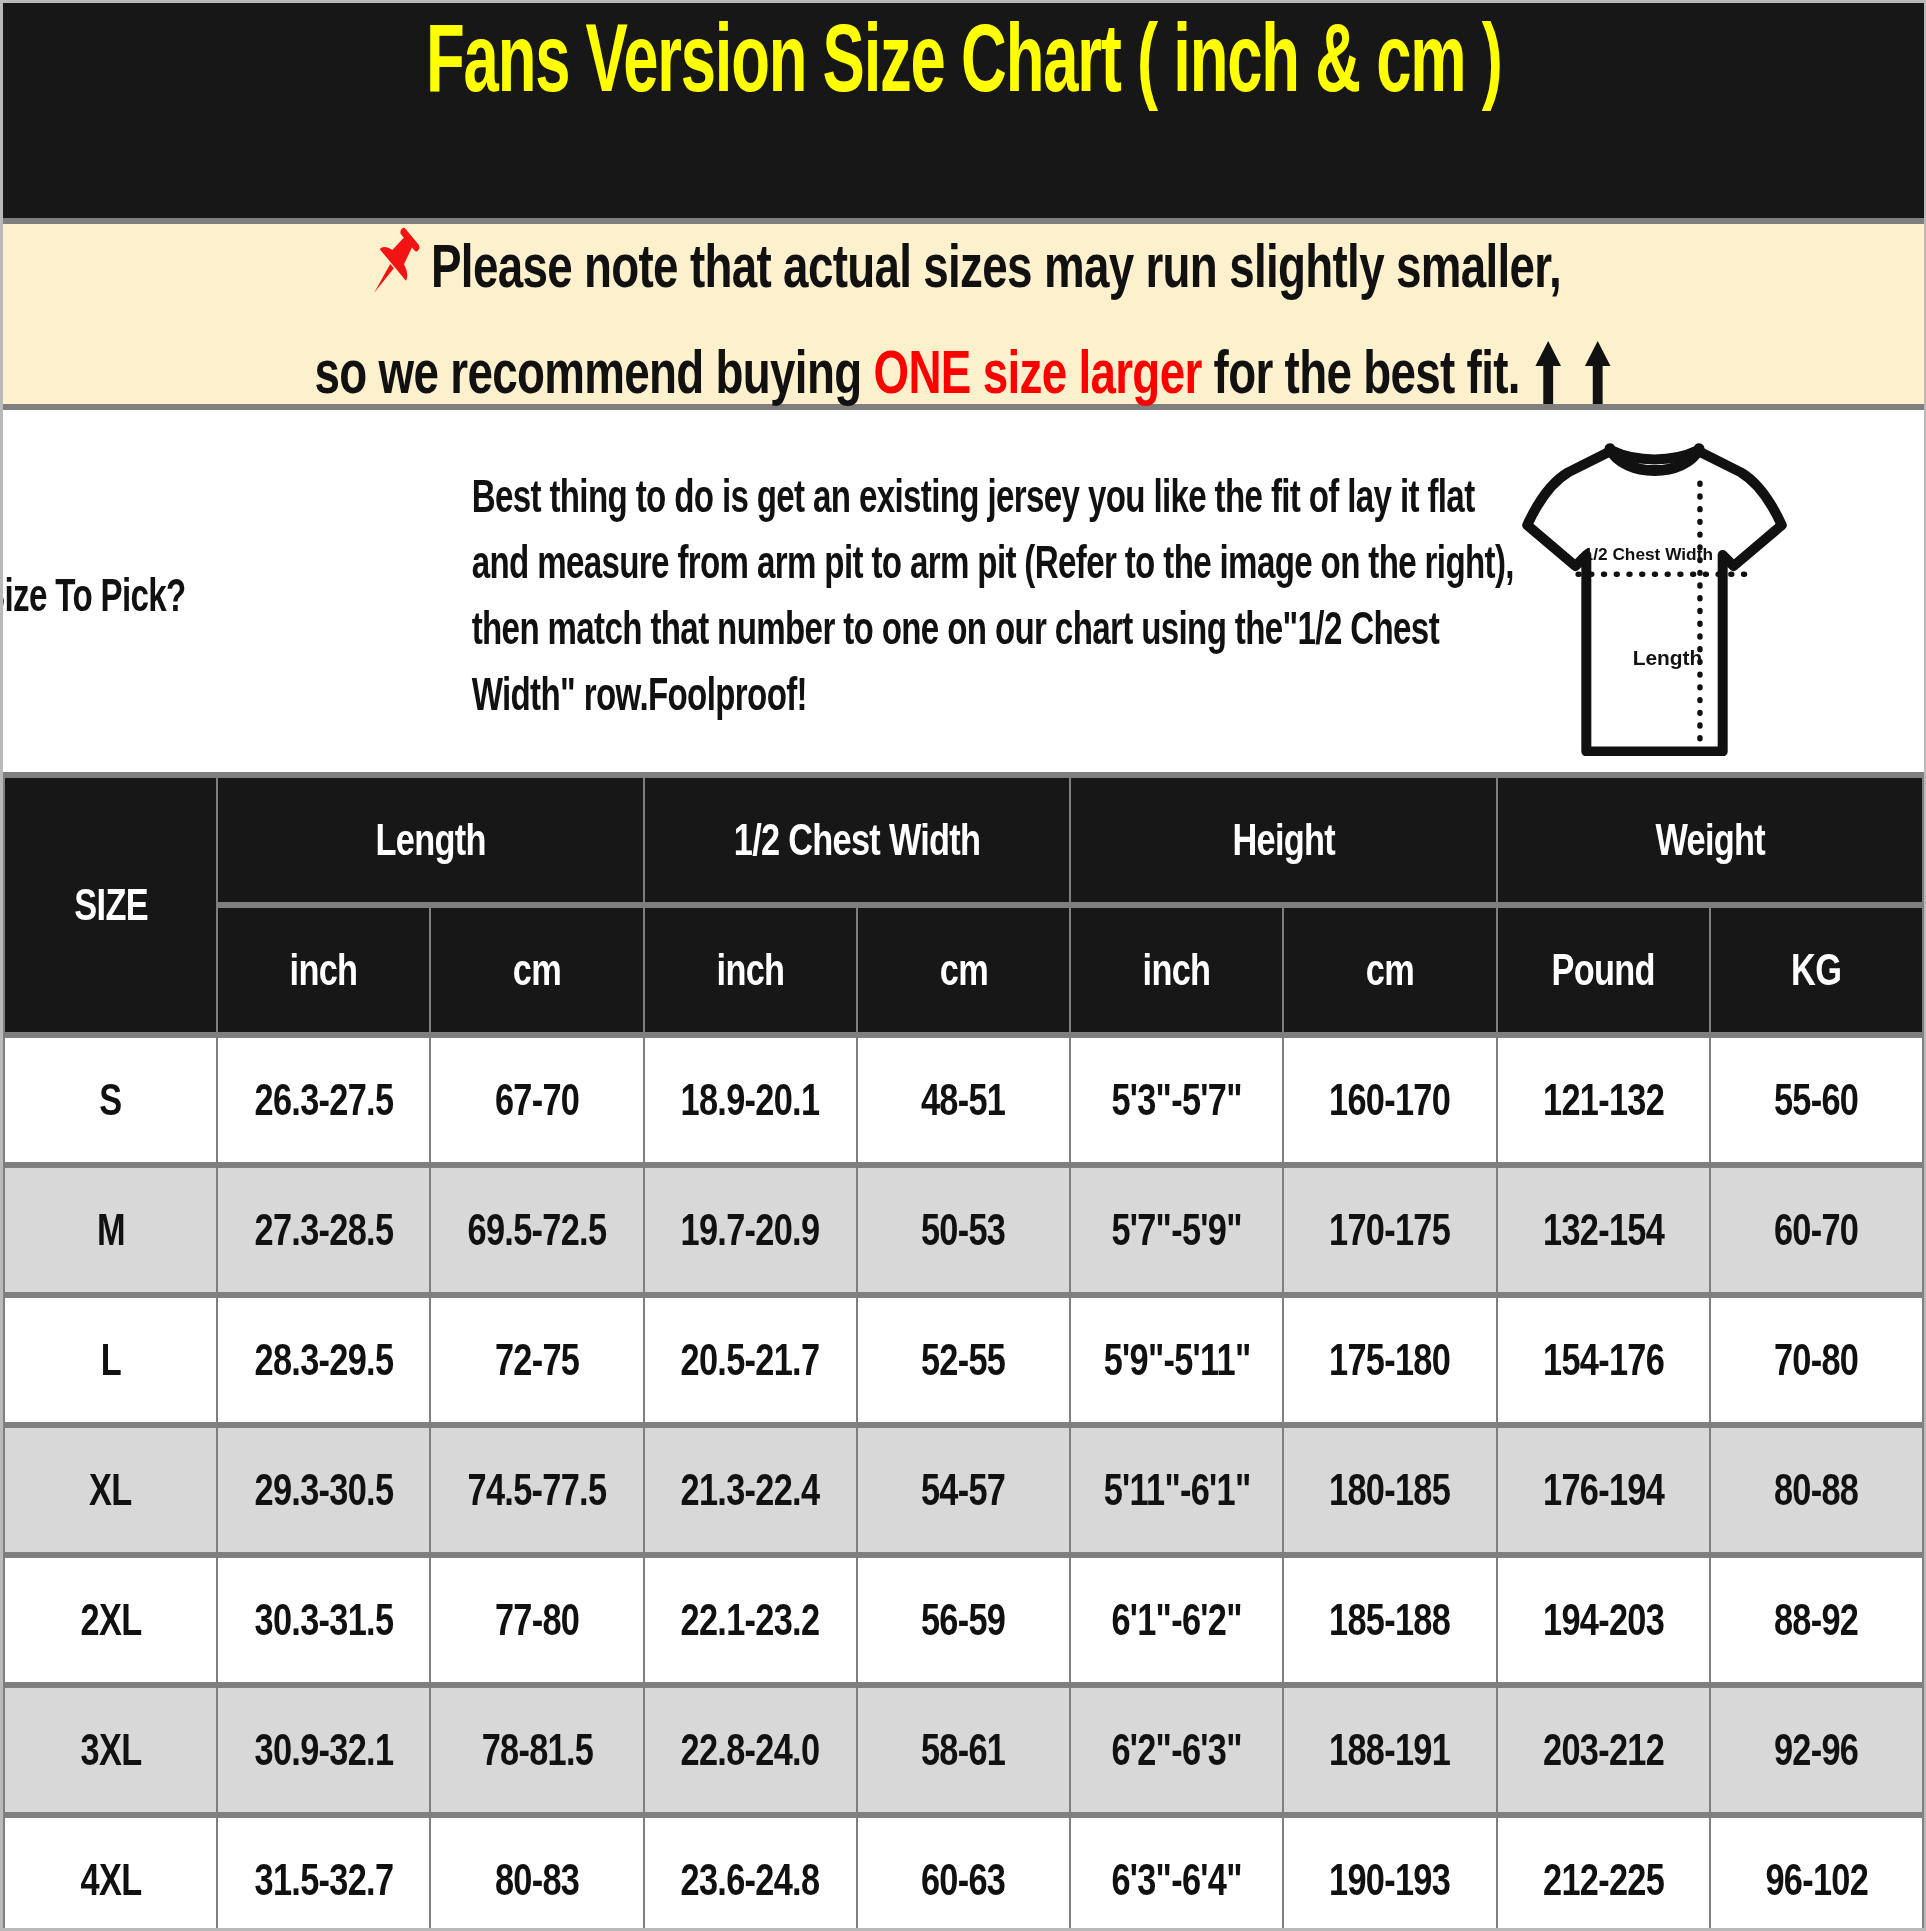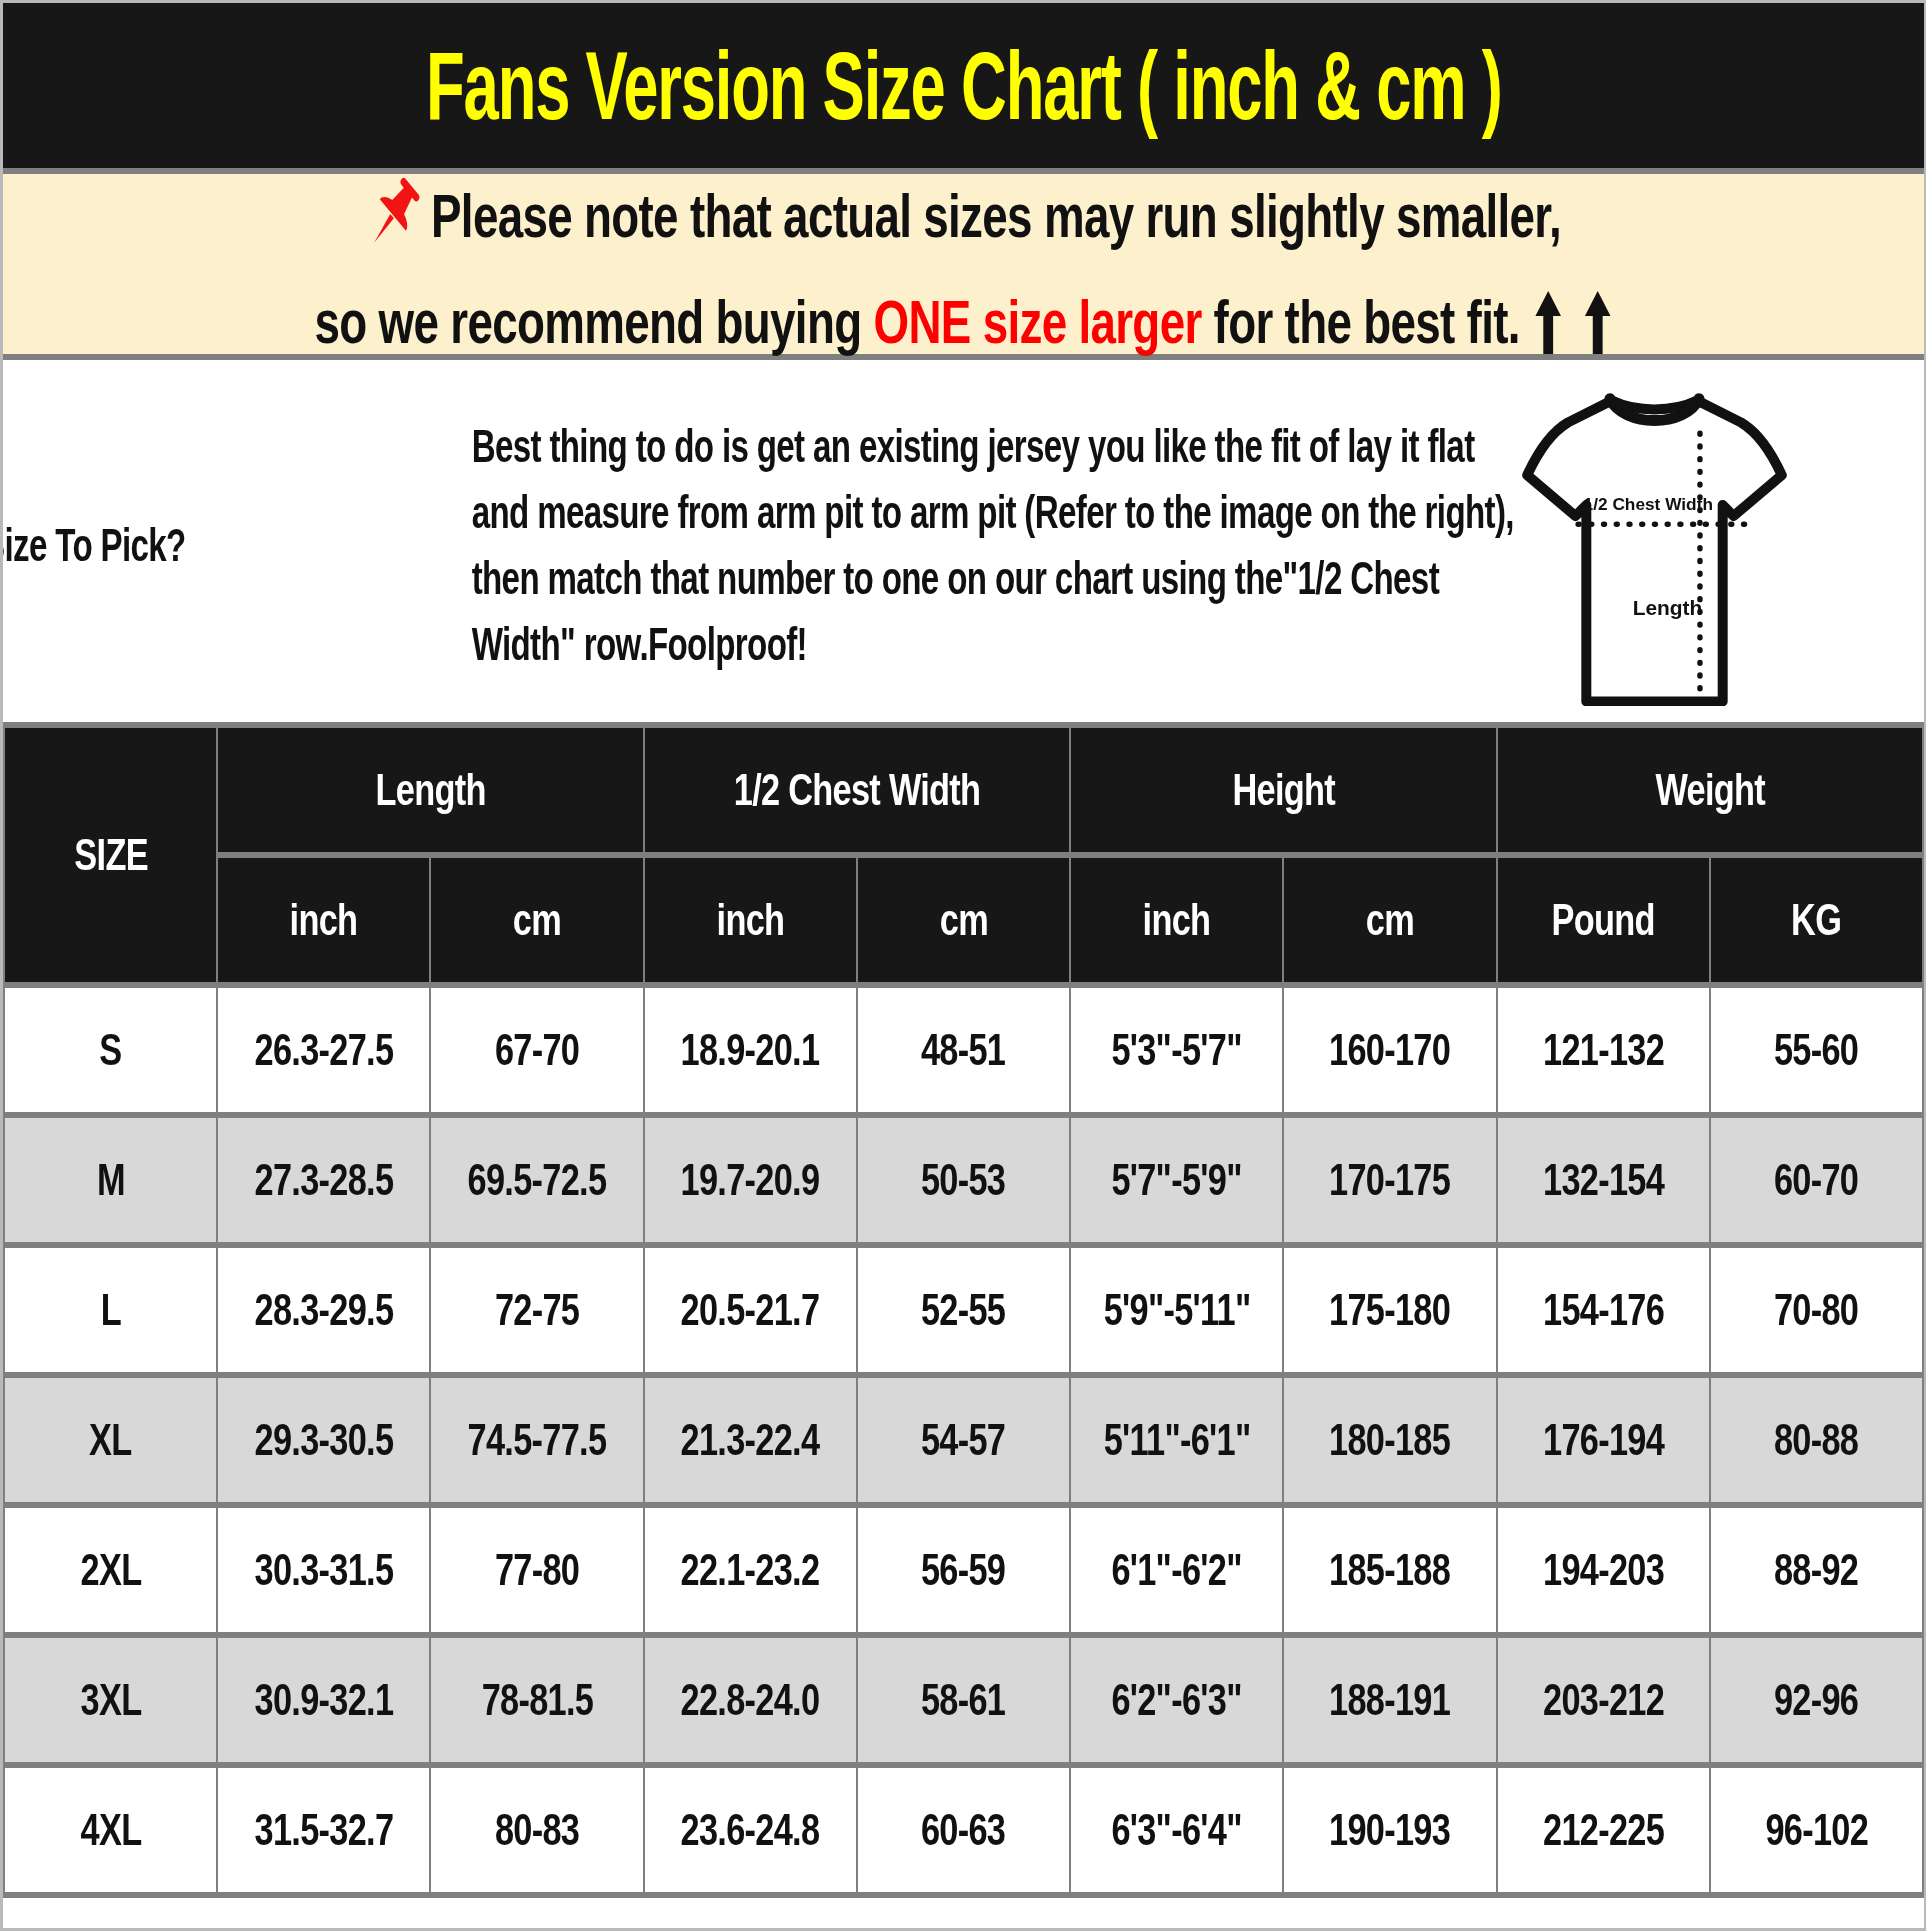--- a/index.html
+++ b/index.html
@@ -11,24 +11,24 @@
     background:#ffffff;
     border:3.7px solid #b9b9b9;
     font-family:"Liberation Sans", sans-serif;
     font-weight:bold;
     color:#111111;
     overflow:hidden;
   }
 
   
   .title-bar {
-    height:171px;
+    height:221px;
     background:#171717;
     border-bottom:6.4px solid #7f7f7f;
-    display:flex; align-items:center; justify-content:center;
+    display:flex; align-items:flex-start; justify-content:center;
   }
   .title-bar h1 {
     margin:0;
     color:#ffff00;
     font-size:96px;
     letter-spacing:-1.8px;
     white-space:nowrap;
     transform:scaleX(0.66);
     transform-origin:center;
   }

